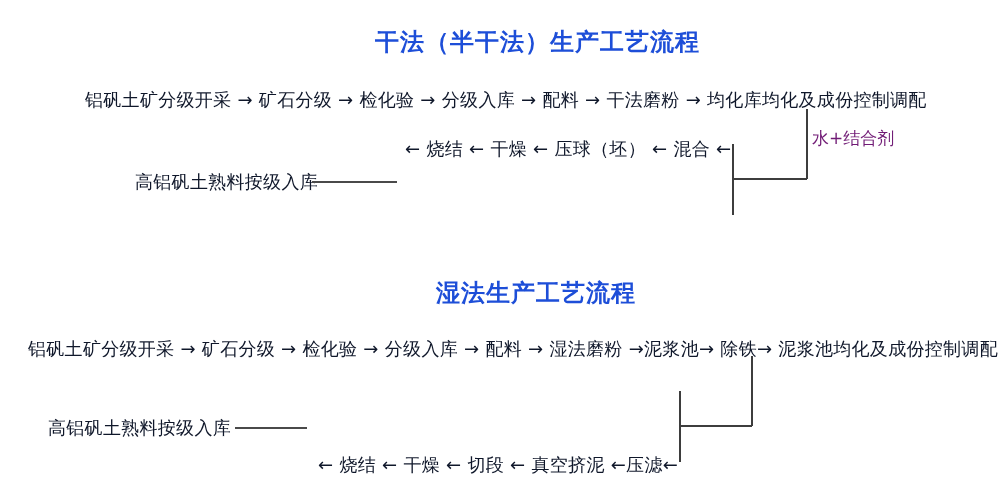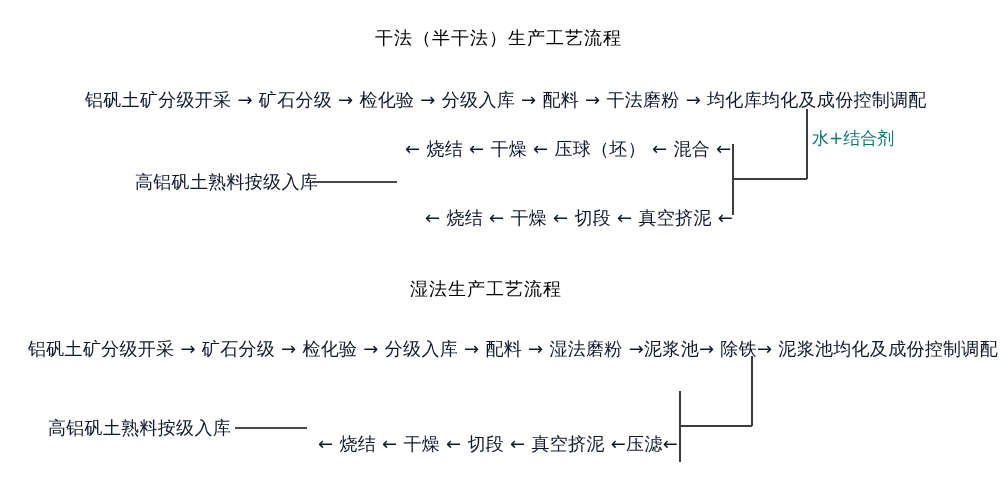--- a/index.html
+++ b/index.html
@@ -11,38 +11,38 @@
     position: relative;
     width: 1000px;
     height: 494px;
     background: #ffffff;
     font-family: "DejaVu Sans", sans-serif;
     color: #111111;
     overflow: hidden;
   }
   .flow-title {
     position: absolute;
-    font-size: 18px;
-    font-weight: normal;
+    font-size: 24px;
+    font-weight: bold;
     letter-spacing: 1px;
     white-space: nowrap;
-    color: #000000;
+    color: #1d4ed8;
   }
   .flow-row {
     position: absolute;
     font-size: 18px;
     white-space: nowrap;
     letter-spacing: 0.3px;
     color: #0f172a;
   }
   .side-label {
     position: absolute;
     font-size: 17px;
     white-space: nowrap;
-    color: #0f766e;
+    color: #701a75;
   }
   .line-v {
     position: absolute;
     width: 1.5px;
     background: #3d3d3d;
   }
   .line-h {
     position: absolute;
     height: 1.5px;
     background: #3d3d3d;
@@ -67,30 +67,29 @@
   <div class="side-label" style="left:812px; top:127px;">水+结合剂</div>
 
   <div class="flow-row" style="left:405px; top:137px;text-align:right;">← 烧结 ← 干燥 ← 压球（坯） ← 混合 ←</div>
 
   <div class="line-h" style="left:732px; top:178px; width:75px;"></div>
   <div class="line-v" style="left:732px; top:144px; height:71px;"></div>
 
   <div class="flow-row" style="left:135px; top:170px;">高铝矾土熟料按级入库</div>
   <div class="storage-line" style="left:312px; top:181px; width:85px;"></div>
 
-  <div class="flow-row" style="left:425px; top:206px;">← 烧结 ← 干燥 ← 切段 ← 真空挤泥 ←</div>
 
-  <div class="flow-title" style="left:410px; top:277px;">湿法生产工艺流程</div>
+  <div class="flow-title" style="left:436px; top:277px;">湿法生产工艺流程</div>
 
   <div class="flow-row" style="left:28px; top:337px;">铝矾土矿分级开采 → 矿石分级 → 检化验 → 分级入库 → 配料 → 湿法磨粉 →泥浆池→ 除铁→ 泥浆池均化及成份控制调配</div>
 
   <div class="line-v" style="left:751px; top:356px; height:70px;"></div>
 
 
   <div class="line-h" style="left:679px; top:425px; width:73px;"></div>
   <div class="line-v" style="left:679px; top:391px; height:71px;"></div>
 
   <div class="flow-row" style="left:48px; top:416px;">高铝矾土熟料按级入库</div>
   <div class="storage-line" style="left:235px; top:427px; width:72px;"></div>
 
-  <div class="flow-row" style="left:318px; top:432px;">← 烧结 ← 干燥 ← 切段 ← 真空挤泥 ←压滤←</div>
+  <div class="flow-row" style="left:318px; top:453px;">← 烧结 ← 干燥 ← 切段 ← 真空挤泥 ←压滤←</div>
 
 </div>
 
 </body></html>

